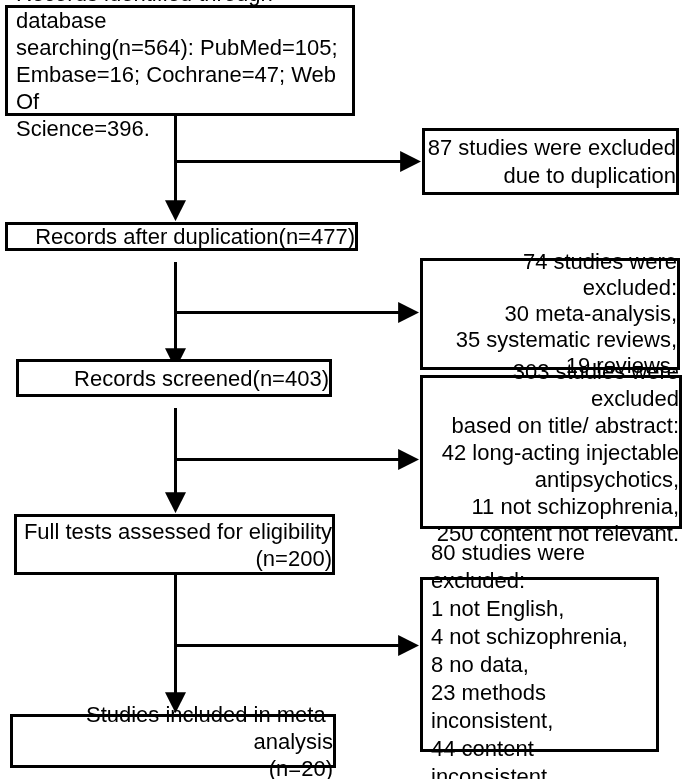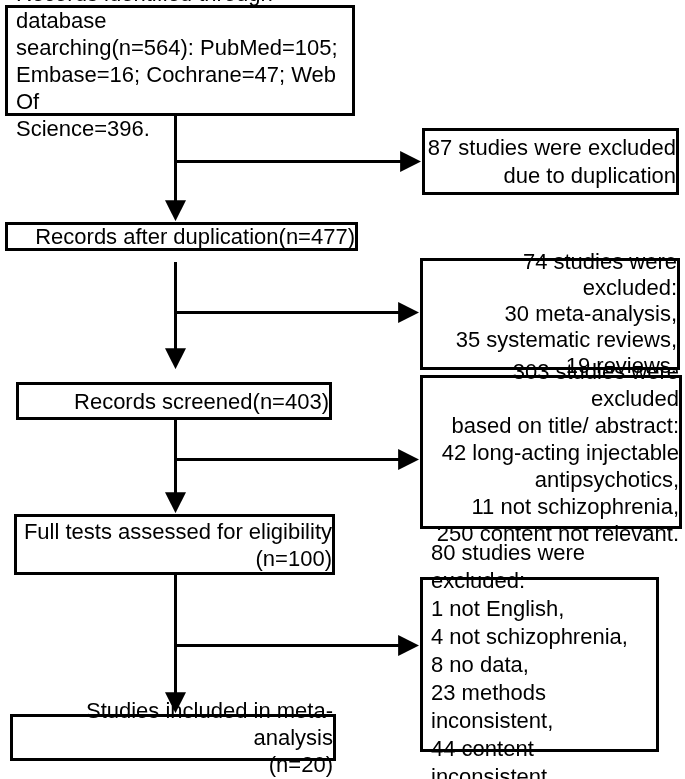--- a/index.html
+++ b/index.html
@@ -39,23 +39,23 @@
     text-align: right;
     width: 100%;
   }
   .box-text.align-left {
     text-align: left;
   }
   
   #b-identified      { left: 5px;   top: 5px;   width: 350px; height: 111px; }
   #b-identified .box-text { padding: 0 8px; }
   #b-after-dup       { left: 5px;   top: 222px; width: 353px; height: 29px; }
-  #b-screened        { left: 16px;  top: 382px; width: 316px; height: 38px; }
+  #b-screened        { left: 16px;  top: 359px; width: 316px; height: 38px; }
   #b-fulltext        { left: 14px;  top: 514px; width: 321px; height: 61px; }
-  #b-included        { left: 10px;  top: 714px; width: 326px; height: 47px; }
+  #b-included        { left: 10px;  top: 714px; width: 326px; height: 54px; }
   
   #b-excl-dup        { left: 422px; top: 128px; width: 257px; height: 67px; }
   #b-excl-dup .box-text { line-height: 28px; }
   #b-excl-74         { left: 420px; top: 258px; width: 260px; height: 112px; }
   #b-excl-74 .box-text { line-height: 26px; }
   #b-excl-303        { left: 420px; top: 375px; width: 262px; height: 154px; }
   #b-excl-303 .box-text { line-height: 27px; }
   #b-excl-80         { left: 420px; top: 577px; width: 239px; height: 175px; }
   #b-excl-80 .box-text { line-height: 28px; padding: 0 4px 0 8px; }
 </style>
@@ -92,21 +92,21 @@
   <div class="box" id="b-after-dup">
     <div class="box-text">Records after duplication(n=477)</div>
   </div>
 
   <div class="box" id="b-screened">
     <div class="box-text">Records screened(n=403)</div>
   </div>
 
   <div class="box" id="b-fulltext">
     <div class="box-text">Full tests assessed for eligibility
-(n=100)</div>
+(n=200)</div>
   </div>
 
   <div class="box" id="b-included">
     <div class="box-text">Studies included in meta-analysis
 (n=20)</div>
   </div>
 
   <div class="box" id="b-excl-dup">
     <div class="box-text">87 studies were excluded
 due to duplication</div>

